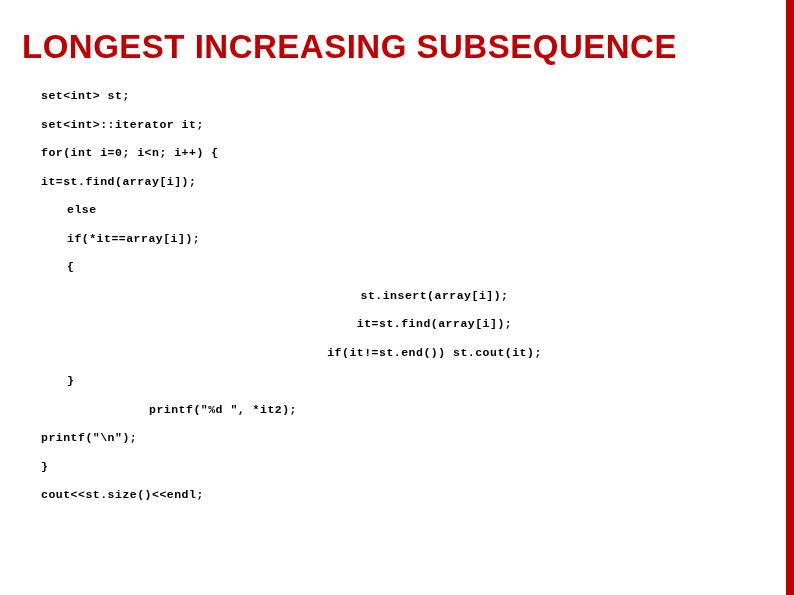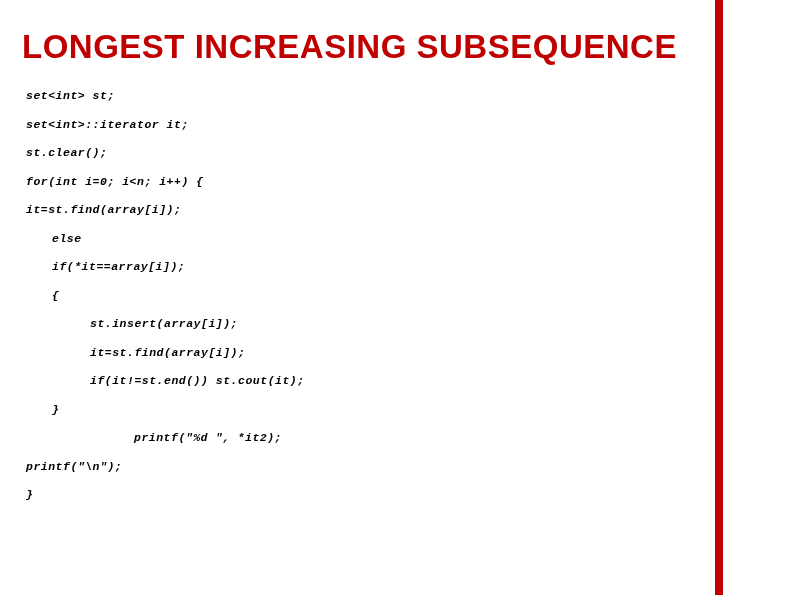--- a/index.html
+++ b/index.html
@@ -6,21 +6,21 @@
     margin: 0;
     padding: 0;
     width: 794px;
     height: 595px;
     background: #ffffff;
     font-family: Arial, Helvetica, sans-serif;
     overflow: hidden;
   }
   .slide {
     position: relative;
-    width: 723px;
+    width: 794px;
     height: 595px;
     box-sizing: border-box;
   }
   .right-bar {
     position: absolute;
     top: 0;
     right: 0;
     width: 8px;
     height: 100%;
     background: #c00000;
@@ -41,46 +41,45 @@
     left: 26px;
     right: 30px;
     font-family: "Courier New", Courier, monospace;
     font-size: 11.5px;
     font-weight: bold;
     color: #000000;
     line-height: 1.0;
     letter-spacing: 0.5px;
   }
   .code-line {
-    margin: 0 0 17px 0;
+    margin: 0 0 17px 15px;
     white-space: pre;
-    font-style: italic;
   }
   .indent-1 { padding-left: 26px; }
-  .indent-2 { padding-left: 64px; }
+  .indent-2 { padding-left: 64px; text-align: center; }
   .indent-3 { padding-left: 108px; }
 </style>
 </head>
 <body>
 
 <div class="slide">
   <div class="right-bar"></div>
 
   <div class="title">LONGEST INCREASING SUBSEQUENCE</div>
 
   <div class="code-area">
     <div class="code-line">set&lt;int&gt; st;</div>
     <div class="code-line">set&lt;int&gt;::iterator it;</div>
-    <div class="code-line">st.clear();</div>
     <div class="code-line">for(int i=0; i&lt;n; i++) {</div>
     <div class="code-line">it=st.find(array[i]);</div>
     <div class="code-line indent-1">else</div>
     <div class="code-line indent-1">if(*it==array[i]);</div>
     <div class="code-line indent-1">{</div>
     <div class="code-line indent-2">st.insert(array[i]);</div>
     <div class="code-line indent-2">it=st.find(array[i]);</div>
     <div class="code-line indent-2">if(it!=st.end()) st.cout(it);</div>
     <div class="code-line indent-1">}</div>
     <div class="code-line indent-3">printf("%d ", *it2);</div>
     <div class="code-line">printf("\n");</div>
     <div class="code-line">}</div>
+    <div class="code-line">cout&lt;&lt;st.size()&lt;&lt;endl;</div>
   </div>
 </div>
 
 </body></html>

